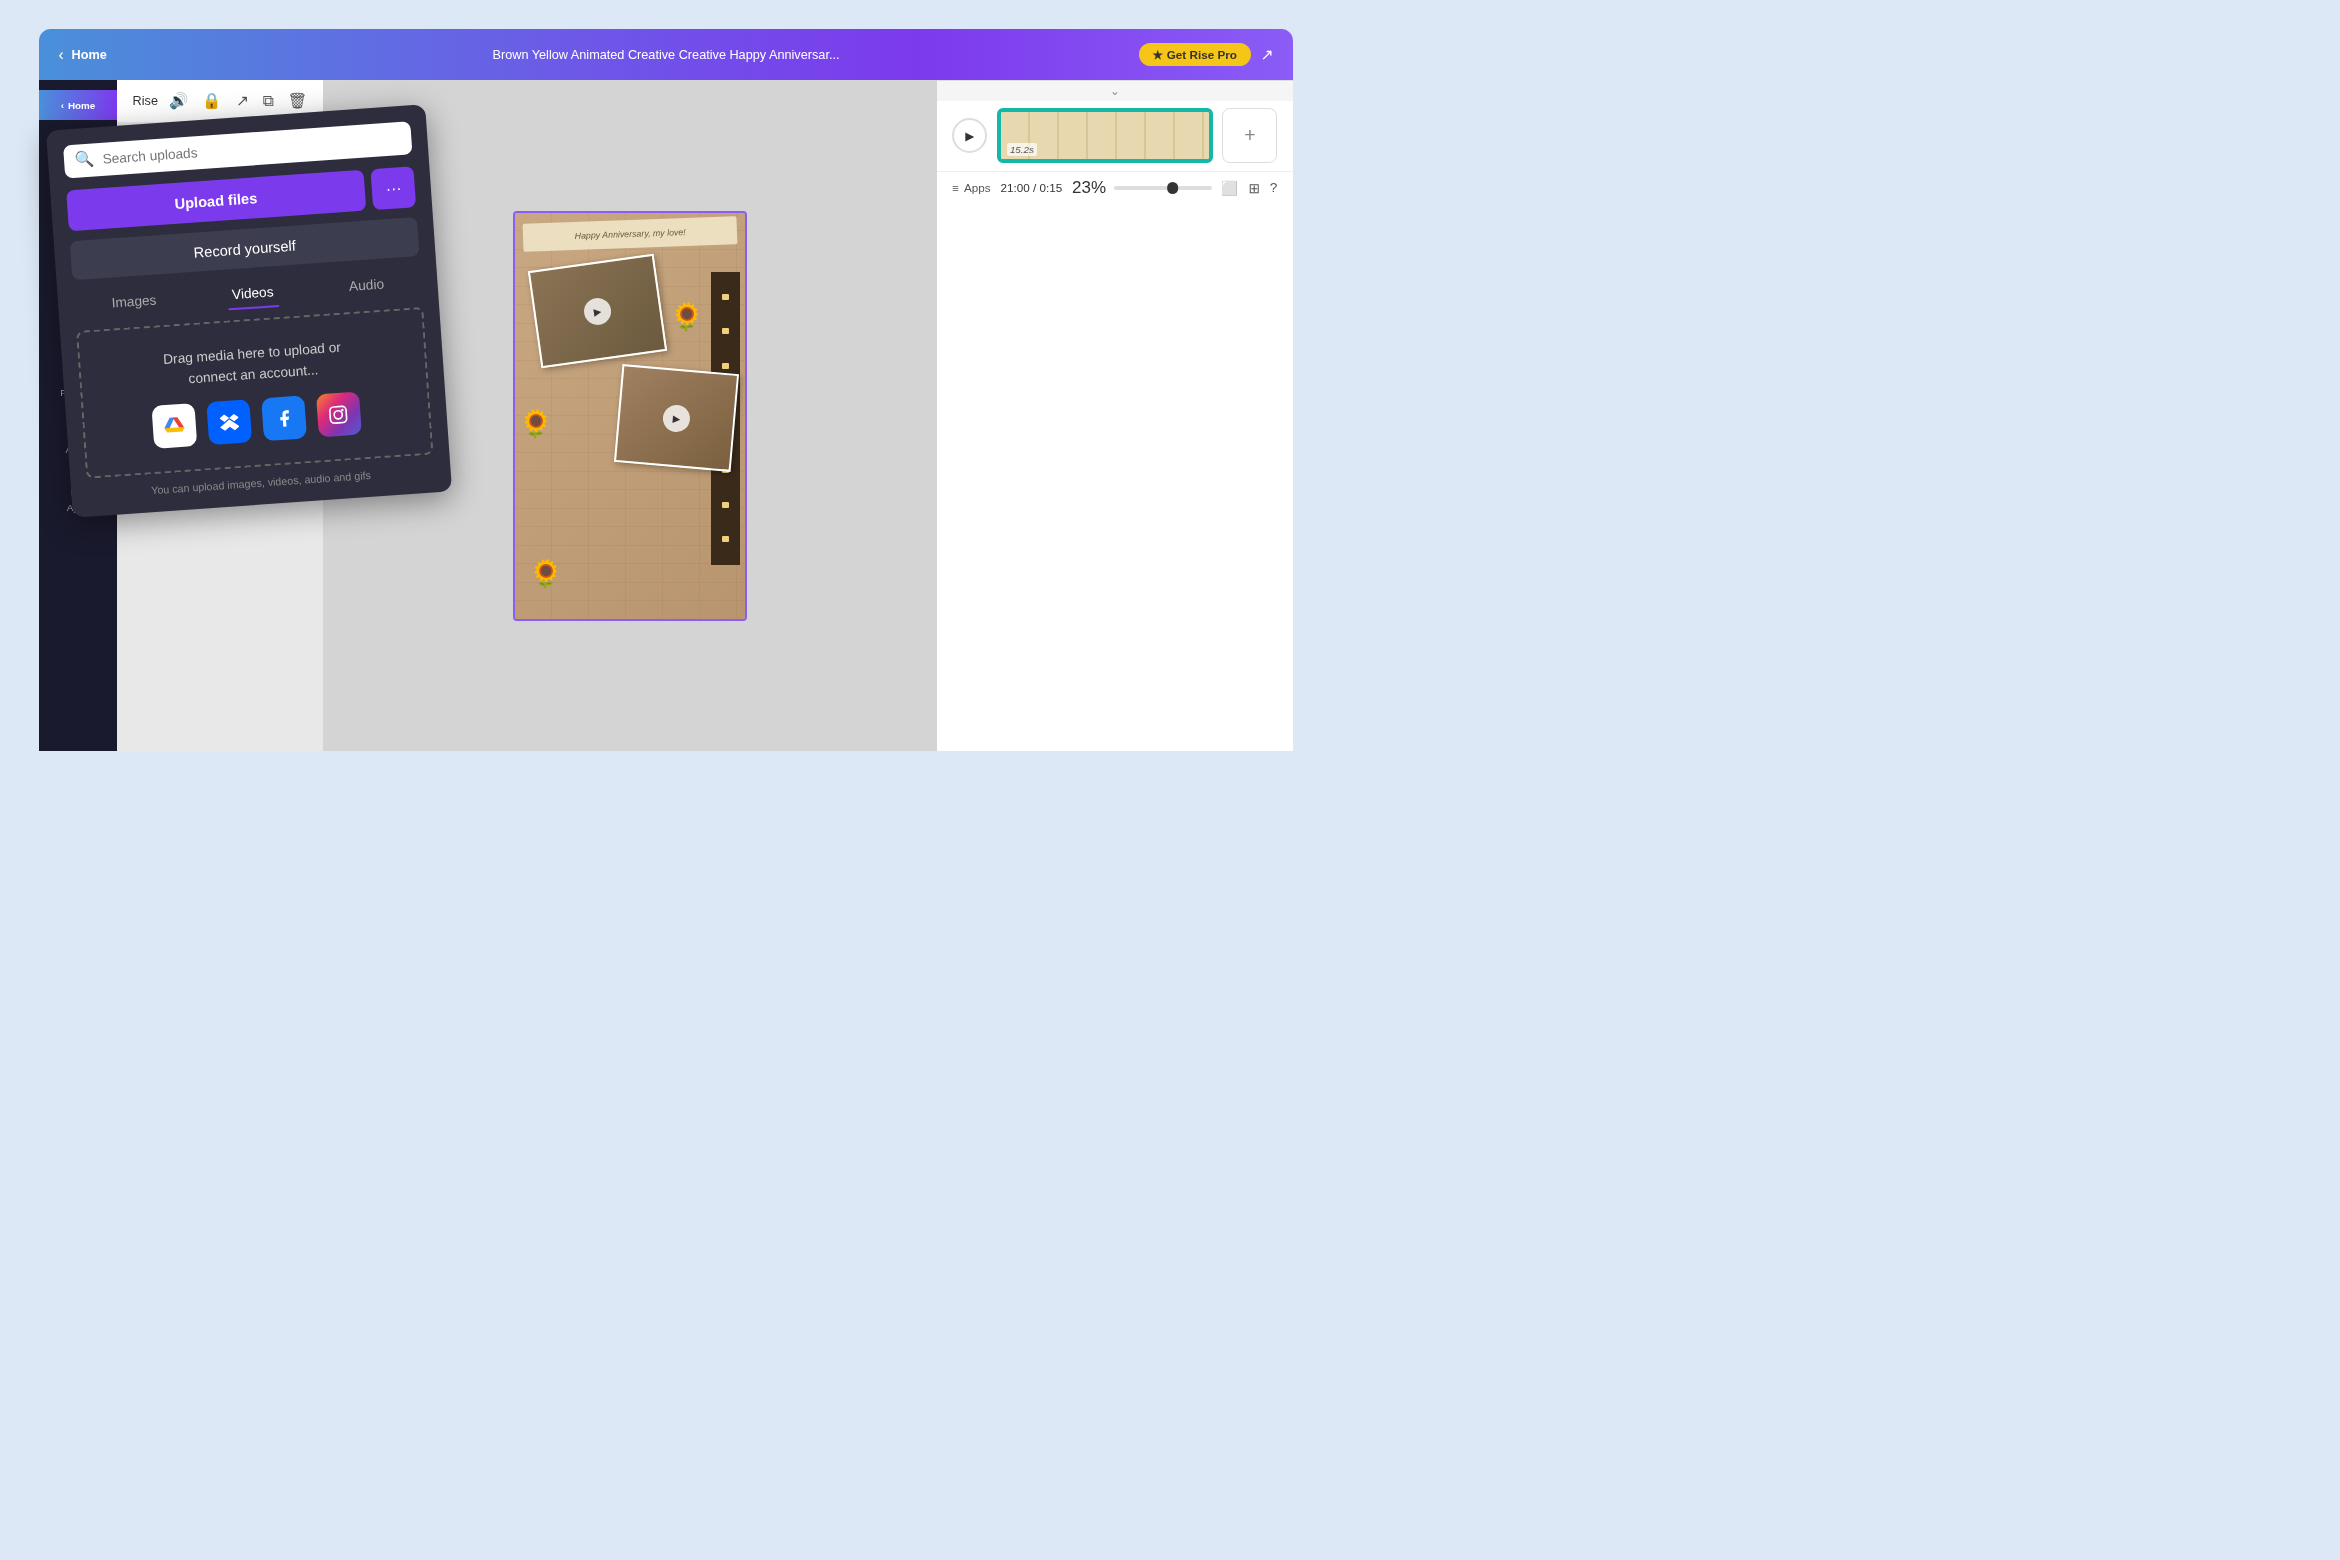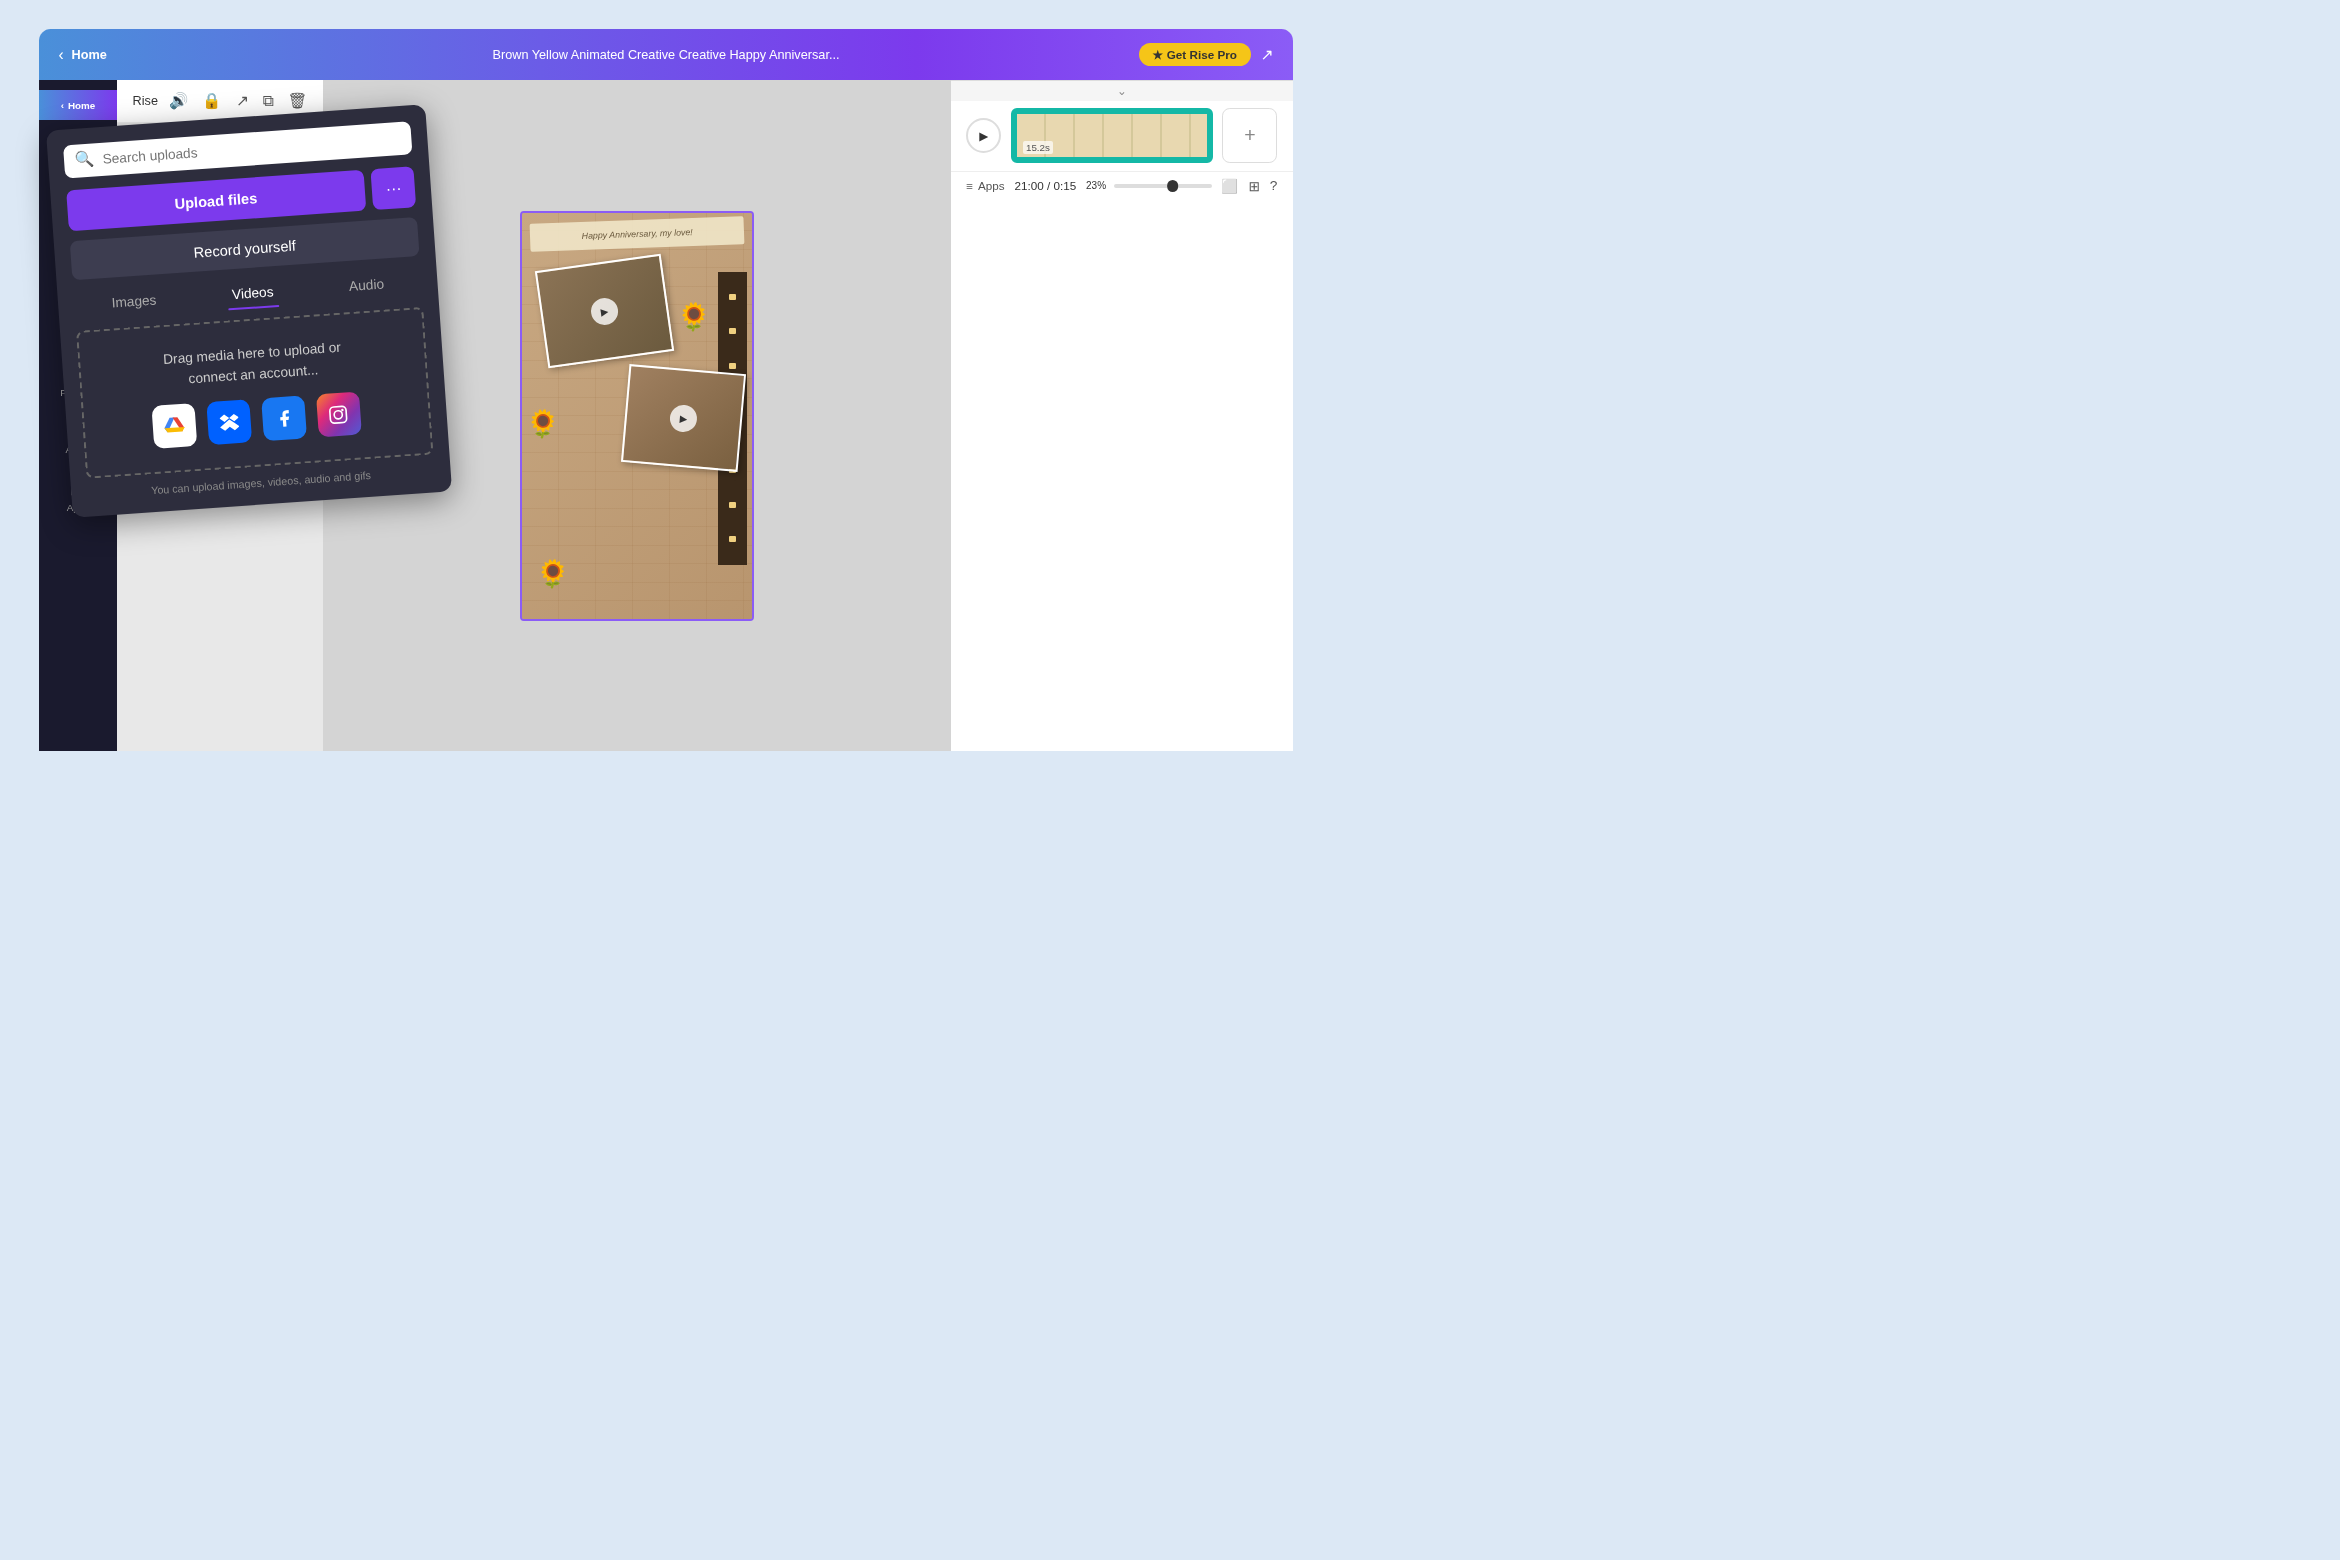--- a/index.html
+++ b/index.html
@@ -282,21 +282,22 @@
       color: #333;
       flex-shrink: 0;
     }
     .timeline-track {
       background: #f0e8d0;
       border-radius: 5.9px;
       height: 55px;
       flex: 1;
       position: relative;
       overflow: hidden;
-      border: 6px solid #14b8a6;
+      border: 4px solid #14b8a6;
+      font-style: italic;
     }
     .timeline-track-inner {
       display: flex;
       height: 100%;
       background: repeating-linear-gradient(90deg, #e8d8b0 0px, #e8d8b0 27px, #d4c89a 27px, #d4c89a 29px);
     }
     .timeline-duration {
       position: absolute;
       bottom: 2.9px;
       left: 5.9px;
@@ -339,21 +340,21 @@
       font-size: 11.7px;
       color: #333;
     }
     .zoom-area {
       margin-left: auto;
       display: flex;
       align-items: center;
       gap: 7.8px;
     }
     .zoom-label {
-      font-size: 10px;
+      font-size: 17px;
       color: #333;
     }
     .zoom-slider {
       width: 98px;
       height: 3.9px;
       background: #ddd;
       border-radius: 2px;
       position: relative;
     }
     .zoom-thumb {

